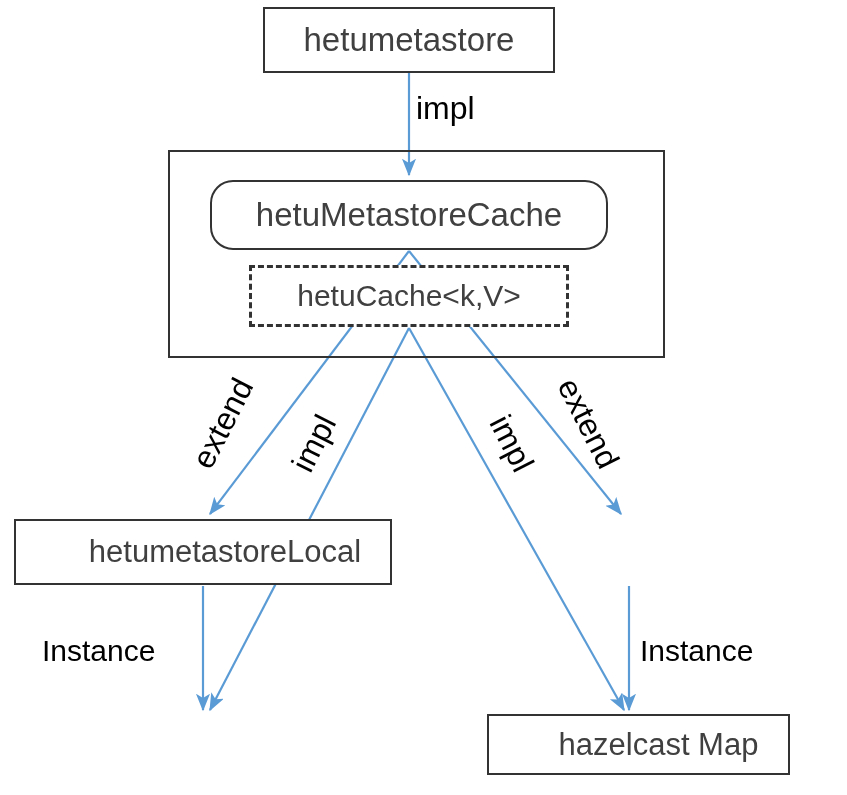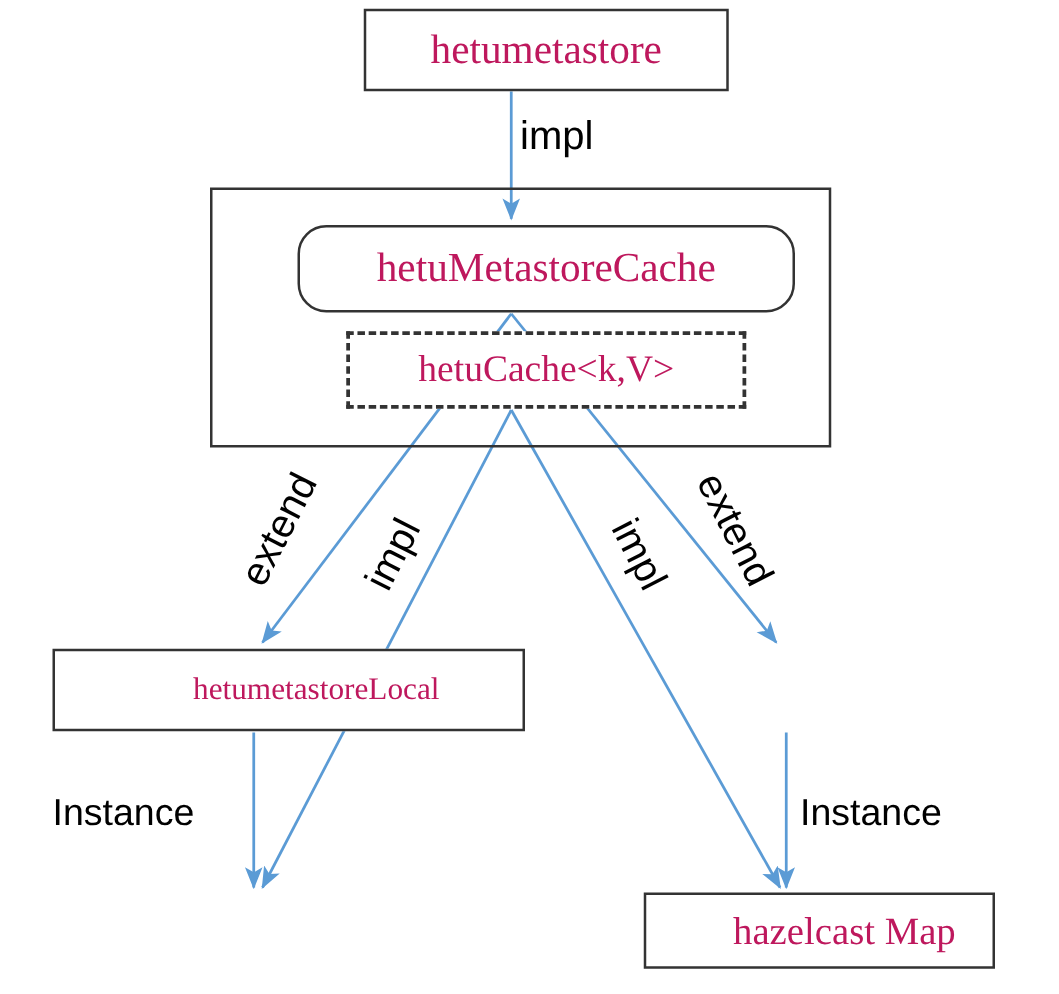--- a/index.html
+++ b/index.html
@@ -25,24 +25,23 @@
     pointer-events: none;
   }
   .node {
     position: absolute;
     box-sizing: border-box;
     background: #ffffff;
     border: 2px solid #333333;
     display: flex;
     align-items: center;
     justify-content: center;
-    color: #be185d;
-    font-family: Liberation Serif, serif;
+    color: #404040;
+    font-family: Liberation Sans, sans-serif;
     white-space: nowrap;
-    margin-left: 28px;
   }
   .node.dashed {
     border-style: dashed;
     border-width: 3px;
   }
   .group-box {
     position: absolute;
     box-sizing: border-box;
     background: transparent;
     border: 2px solid #333333;
@@ -91,27 +90,27 @@
   <div class="group-box" style="left:168px; top:150px; width:497px; height:208px;"></div>
 
   <div class="node" style="left:210px; top:180px; width:398px; height:70px; font-size:33px;border-radius:23px;">
     <span>hetuMetastoreCache</span>
   </div>
 
   <div class="node dashed" style="left:249px; top:265px; width:320px; height:62px; font-size:30px;align-items:center;">
     <span>hetuCache&lt;k,V&gt;</span>
   </div>
 
-  <div class="node" style="left:14px; top:519px; width:378px; height:66px; font-size:25px;padding-left:44px;">
+  <div class="node" style="left:14px; top:519px; width:378px; height:66px; font-size:31px;padding-left:44px;">
     <span>hetumetastoreLocal</span>
   </div>
 
 
 
-  <div class="node" style="left:487px; top:714px; width:281px; height:61px; font-size:31px;padding-left:40px;">
+  <div class="node" style="left:487px; top:714px; width:303px; height:61px; font-size:31px;padding-left:40px;">
     <span>hazelcast Map</span>
   </div>
 
   <div class="edge-label" style="left:416px; top:90px; font-size:32px;">impl</div>
 
   <div class="edge-label rot-left" style="left:175px; top:405px; font-size:32px;">extend</div>
 
   <div class="edge-label rot-right" style="left:540px; top:405px; font-size:32px;">extend</div>
 
   <div class="edge-label rot-left" style="left:285px; top:425px; font-size:32px;">impl</div>

